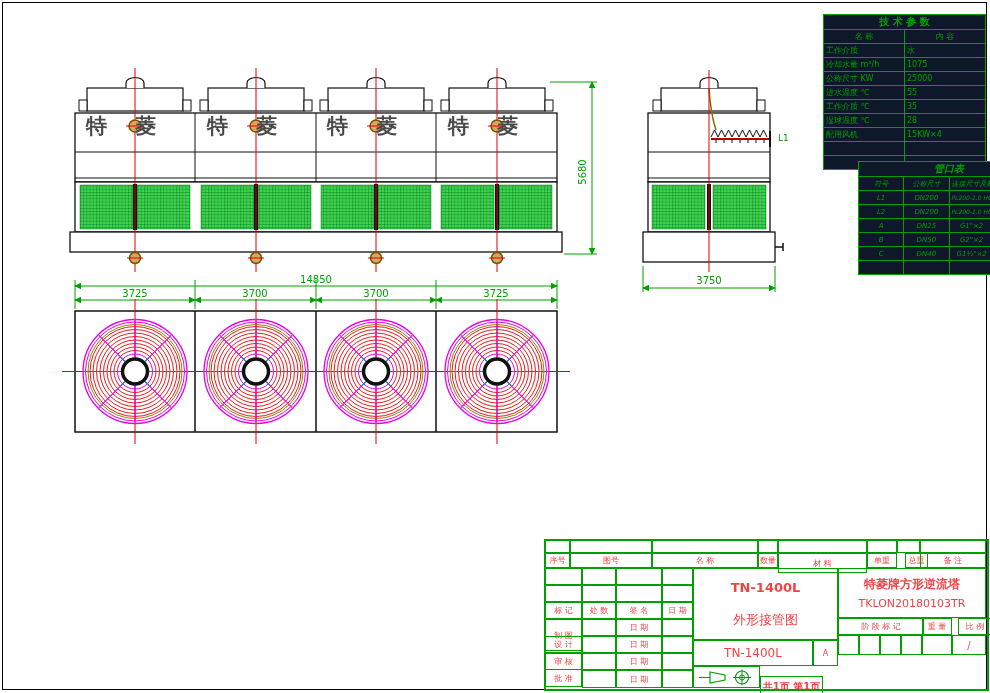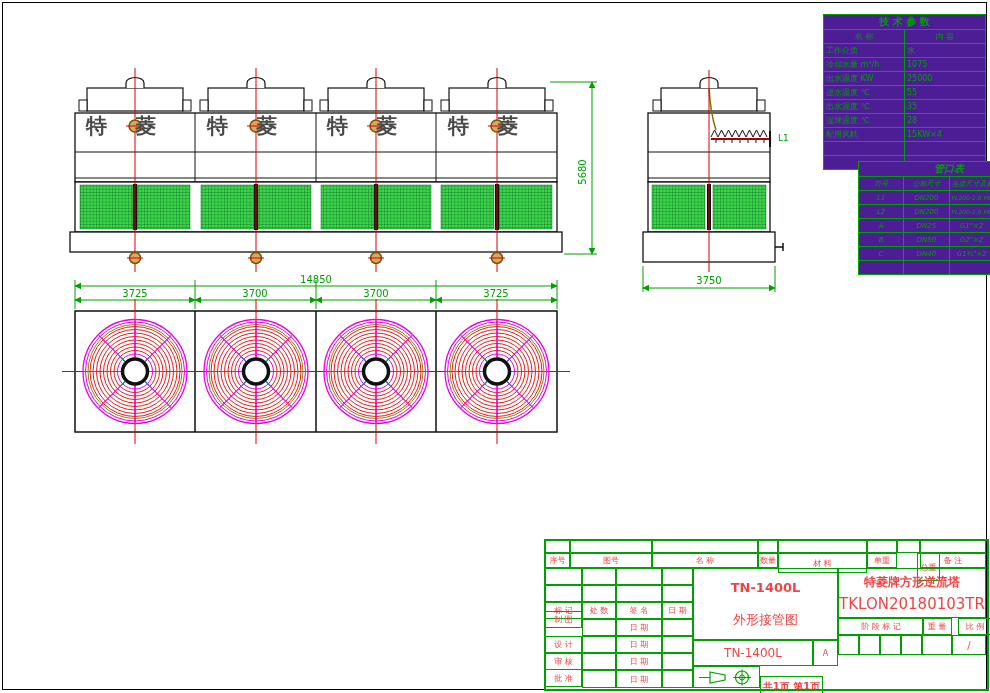--- a/index.html
+++ b/index.html
@@ -1,36 +1,36 @@
 <!DOCTYPE html>
 <html><head>
 <meta charset="utf-8">
 <style>
   html,body{margin:0;padding:0;background:#fff;font-family:"DejaVu Sans",sans-serif;}
   #sheet{position:relative;width:990px;height:693px;background:#fff;overflow:hidden;}
   .frame{position:absolute;left:2px;top:2px;width:983px;height:686px;border:1.5px solid #000;}
   svg.draw{position:absolute;left:0;top:0;}
   
-  .gtable{position:absolute;border-collapse:collapse;table-layout:fixed;color:#00a000;background:#4c1d95;}
+  .gtable{position:absolute;border-collapse:collapse;table-layout:fixed;color:#00a000;background:#0f172a;}
   .gtable td{border:1px solid #00a000;padding:0 2px;overflow:hidden;white-space:nowrap;vertical-align:middle;}
   .tech{left:823px;top:14px;width:163px;font-size:8px;}
   .tech td{height:13px;}
   .pipe{left:858px;top:161px;width:182px;font-size:7px;font-style:italic;}
   .pipe td{height:13px;text-align:center;}
   .pipe td.lft{text-align:left;}
   .ttl{text-align:center;font-weight:bold;font-size:10px;height:15px;}
   .cn{text-align:center;}
   .sm{font-size:6px;}
   
   #tblock{position:absolute;left:545px;top:540px;width:441px;height:148px;color:#ef4444;}
   #tblock .outer{position:absolute;left:-1px;top:-1px;width:441px;height:148px;border:2px solid #00a000;}
   .tbc{position:absolute;border:1px solid #00a000;box-sizing:border-box;display:flex;align-items:center;justify-content:center;font-size:8px;white-space:nowrap;overflow:hidden;background:transparent;}
   .tbc.col{flex-direction:column;justify-content:center;}
   .b{font-weight:bold;}
-  .f10{font-size:10px;} .f11{font-size:15px;} .f12{font-size:12px;} .f13{font-size:13px;}
+  .f10{font-size:10px;} .f11{font-size:11px;} .f12{font-size:12px;} .f13{font-size:13px;}
 </style>
 </head>
 <body>
 
 <div id="sheet">
   <div class="frame"></div>
 
   <svg class="draw" width="990" height="693" viewBox="0 0 990 693">
     <defs>
       <pattern id="mesh" width="3.2" height="3.2" patternUnits="userSpaceOnUse">
@@ -220,29 +220,29 @@
     </tr>
     <tr>
           <td>工作介质</td>
           <td>水</td>
         </tr>
     <tr>
           <td>冷却水量 m³/h</td>
           <td>1075</td>
         </tr>
     <tr>
-          <td>出水温度 KW</td>
+          <td>公称尺寸 KW</td>
           <td>25000</td>
         </tr>
     <tr>
           <td>进水温度 ℃</td>
           <td>55</td>
         </tr>
     <tr>
-          <td>出水温度 ℃</td>
+          <td>工作介质 ℃</td>
           <td>35</td>
         </tr>
     <tr>
           <td>湿球温度 ℃</td>
           <td>28</td>
         </tr>
     <tr>
           <td>配用风机</td>
           <td>15KW×4</td>
         </tr>
@@ -317,38 +317,38 @@
     <div class="tbc" style="left:322px;top:0;width:30px;height:13px"></div>
     <div class="tbc" style="left:352px;top:0;width:23px;height:13px"></div>
     <div class="tbc" style="left:375px;top:0;width:66px;height:13px"></div>
 
     <div class="tbc" style="left:0;top:13px;width:25px;height:15px">序号</div>
     <div class="tbc" style="left:25px;top:13px;width:82px;height:15px">图号</div>
     <div class="tbc" style="left:107px;top:13px;width:106px;height:15px">名  称</div>
     <div class="tbc" style="left:213px;top:13px;width:20px;height:15px">数量</div>
     <div class="tbc" style="left:233px;top:13px;width:89px;height:20px">材  料</div>
     <div class="tbc" style="left:322px;top:13px;width:30px;height:15px">单重</div>
-    <div class="tbc" style="left:372px;top:13px;width:23px;height:28px">总重</div>
+    <div class="tbc" style="left:360px;top:13px;width:23px;height:15px">总重</div>
     <div class="tbc" style="left:375px;top:13px;width:66px;height:15px">备  注</div>
 
     <div class="tbc" style="left:0;top:28px;width:37px;height:17px"></div>
     <div class="tbc" style="left:37px;top:28px;width:34px;height:17px"></div>
     <div class="tbc" style="left:71px;top:28px;width:46px;height:17px"></div>
     <div class="tbc" style="left:117px;top:28px;width:31px;height:17px"></div>
     <div class="tbc" style="left:0;top:45px;width:37px;height:17px"></div>
     <div class="tbc" style="left:37px;top:45px;width:34px;height:17px"></div>
     <div class="tbc" style="left:71px;top:45px;width:46px;height:17px"></div>
     <div class="tbc" style="left:117px;top:45px;width:31px;height:17px"></div>
 
     <div class="tbc" style="left:0;top:62px;width:37px;height:17px">标 记</div>
     <div class="tbc" style="left:37px;top:62px;width:34px;height:17px">处 数</div>
     <div class="tbc" style="left:71px;top:62px;width:46px;height:17px">签  名</div>
     <div class="tbc" style="left:117px;top:62px;width:31px;height:17px">日 期</div>
 
-    <div class="tbc" style="left:0;top:71px;width:37px;height:17px">制 图</div>
+    <div class="tbc" style="left:0;top:79px;width:37px;height:32px">制 图</div>
     <div class="tbc" style="left:37px;top:79px;width:34px;height:17px"></div>
     <div class="tbc" style="left:71px;top:79px;width:46px;height:17px">日 期</div>
     <div class="tbc" style="left:117px;top:79px;width:31px;height:17px"></div>
     <div class="tbc" style="left:0;top:96px;width:37px;height:17px">设 计</div>
     <div class="tbc" style="left:37px;top:96px;width:34px;height:17px"></div>
     <div class="tbc" style="left:71px;top:96px;width:46px;height:17px">日 期</div>
     <div class="tbc" style="left:117px;top:96px;width:31px;height:17px"></div>
     <div class="tbc" style="left:0;top:113px;width:37px;height:17px">审 核</div>
     <div class="tbc" style="left:37px;top:113px;width:34px;height:17px"></div>
     <div class="tbc" style="left:71px;top:113px;width:46px;height:17px">日 期</div>

